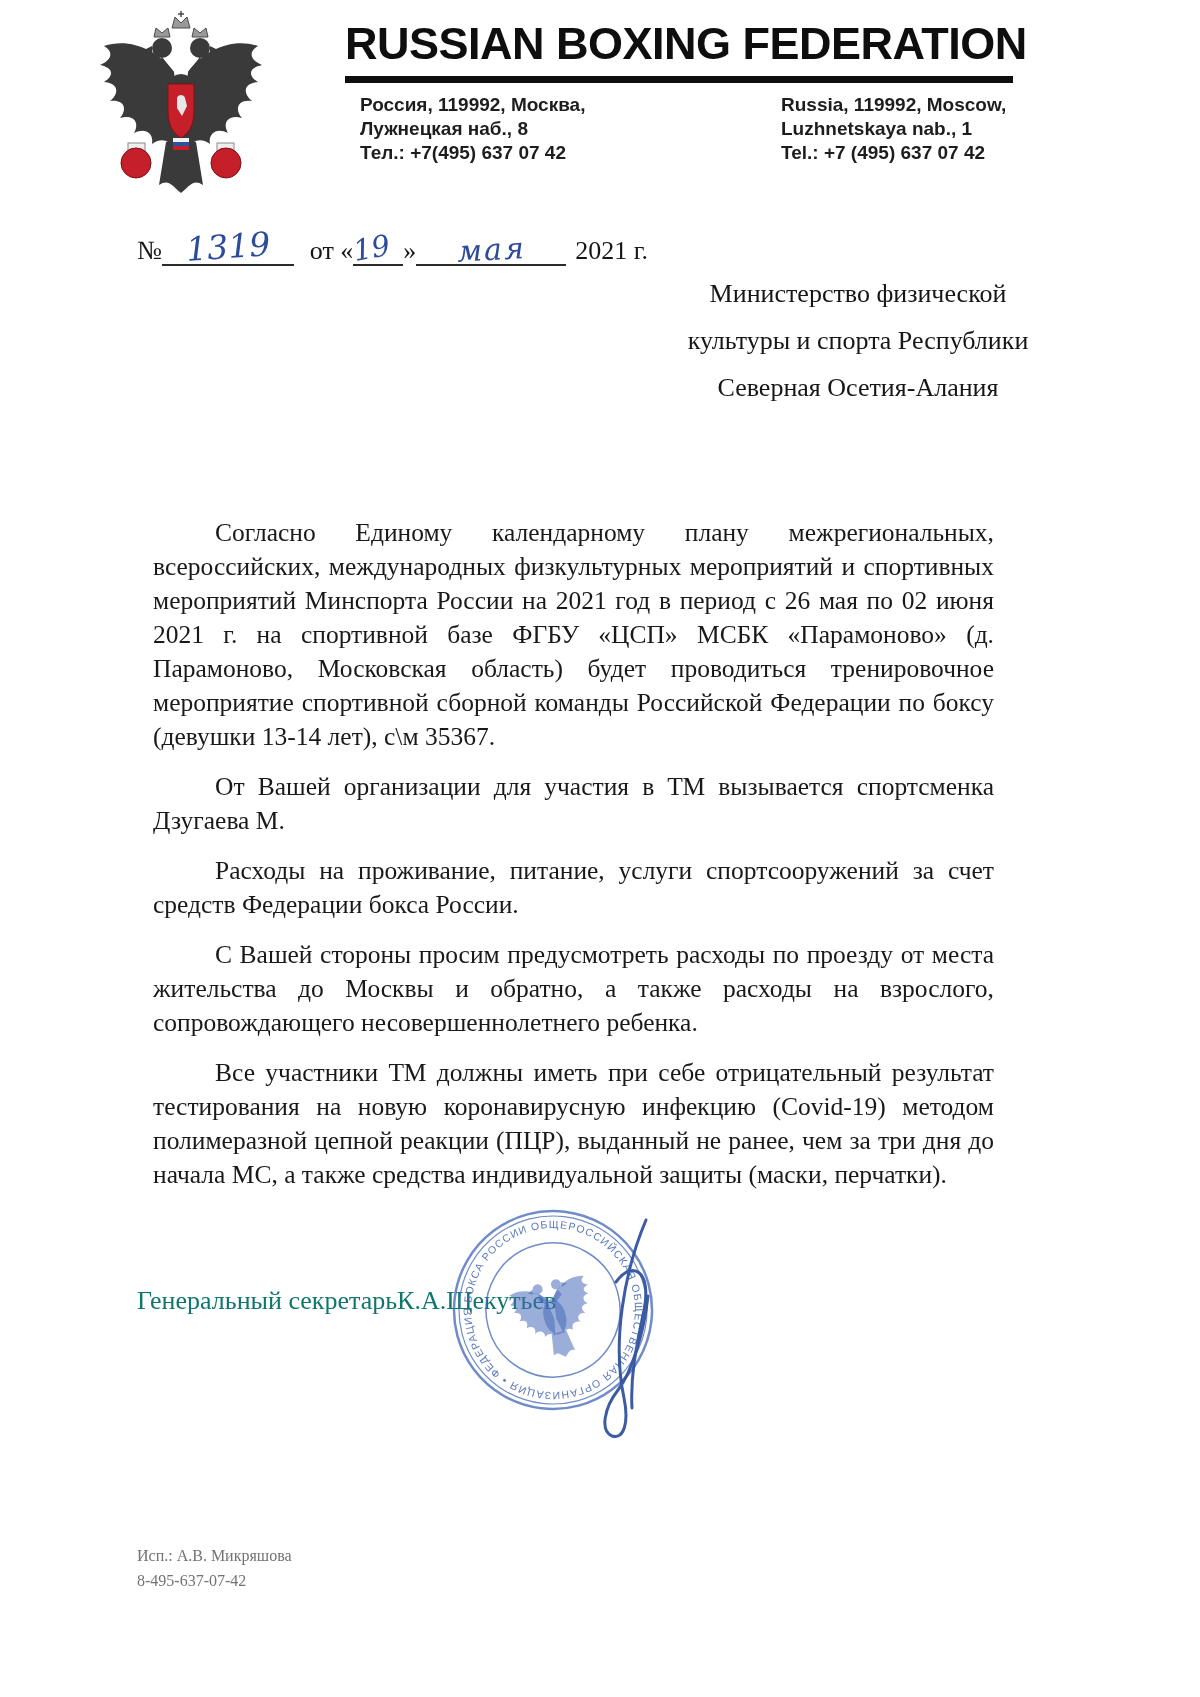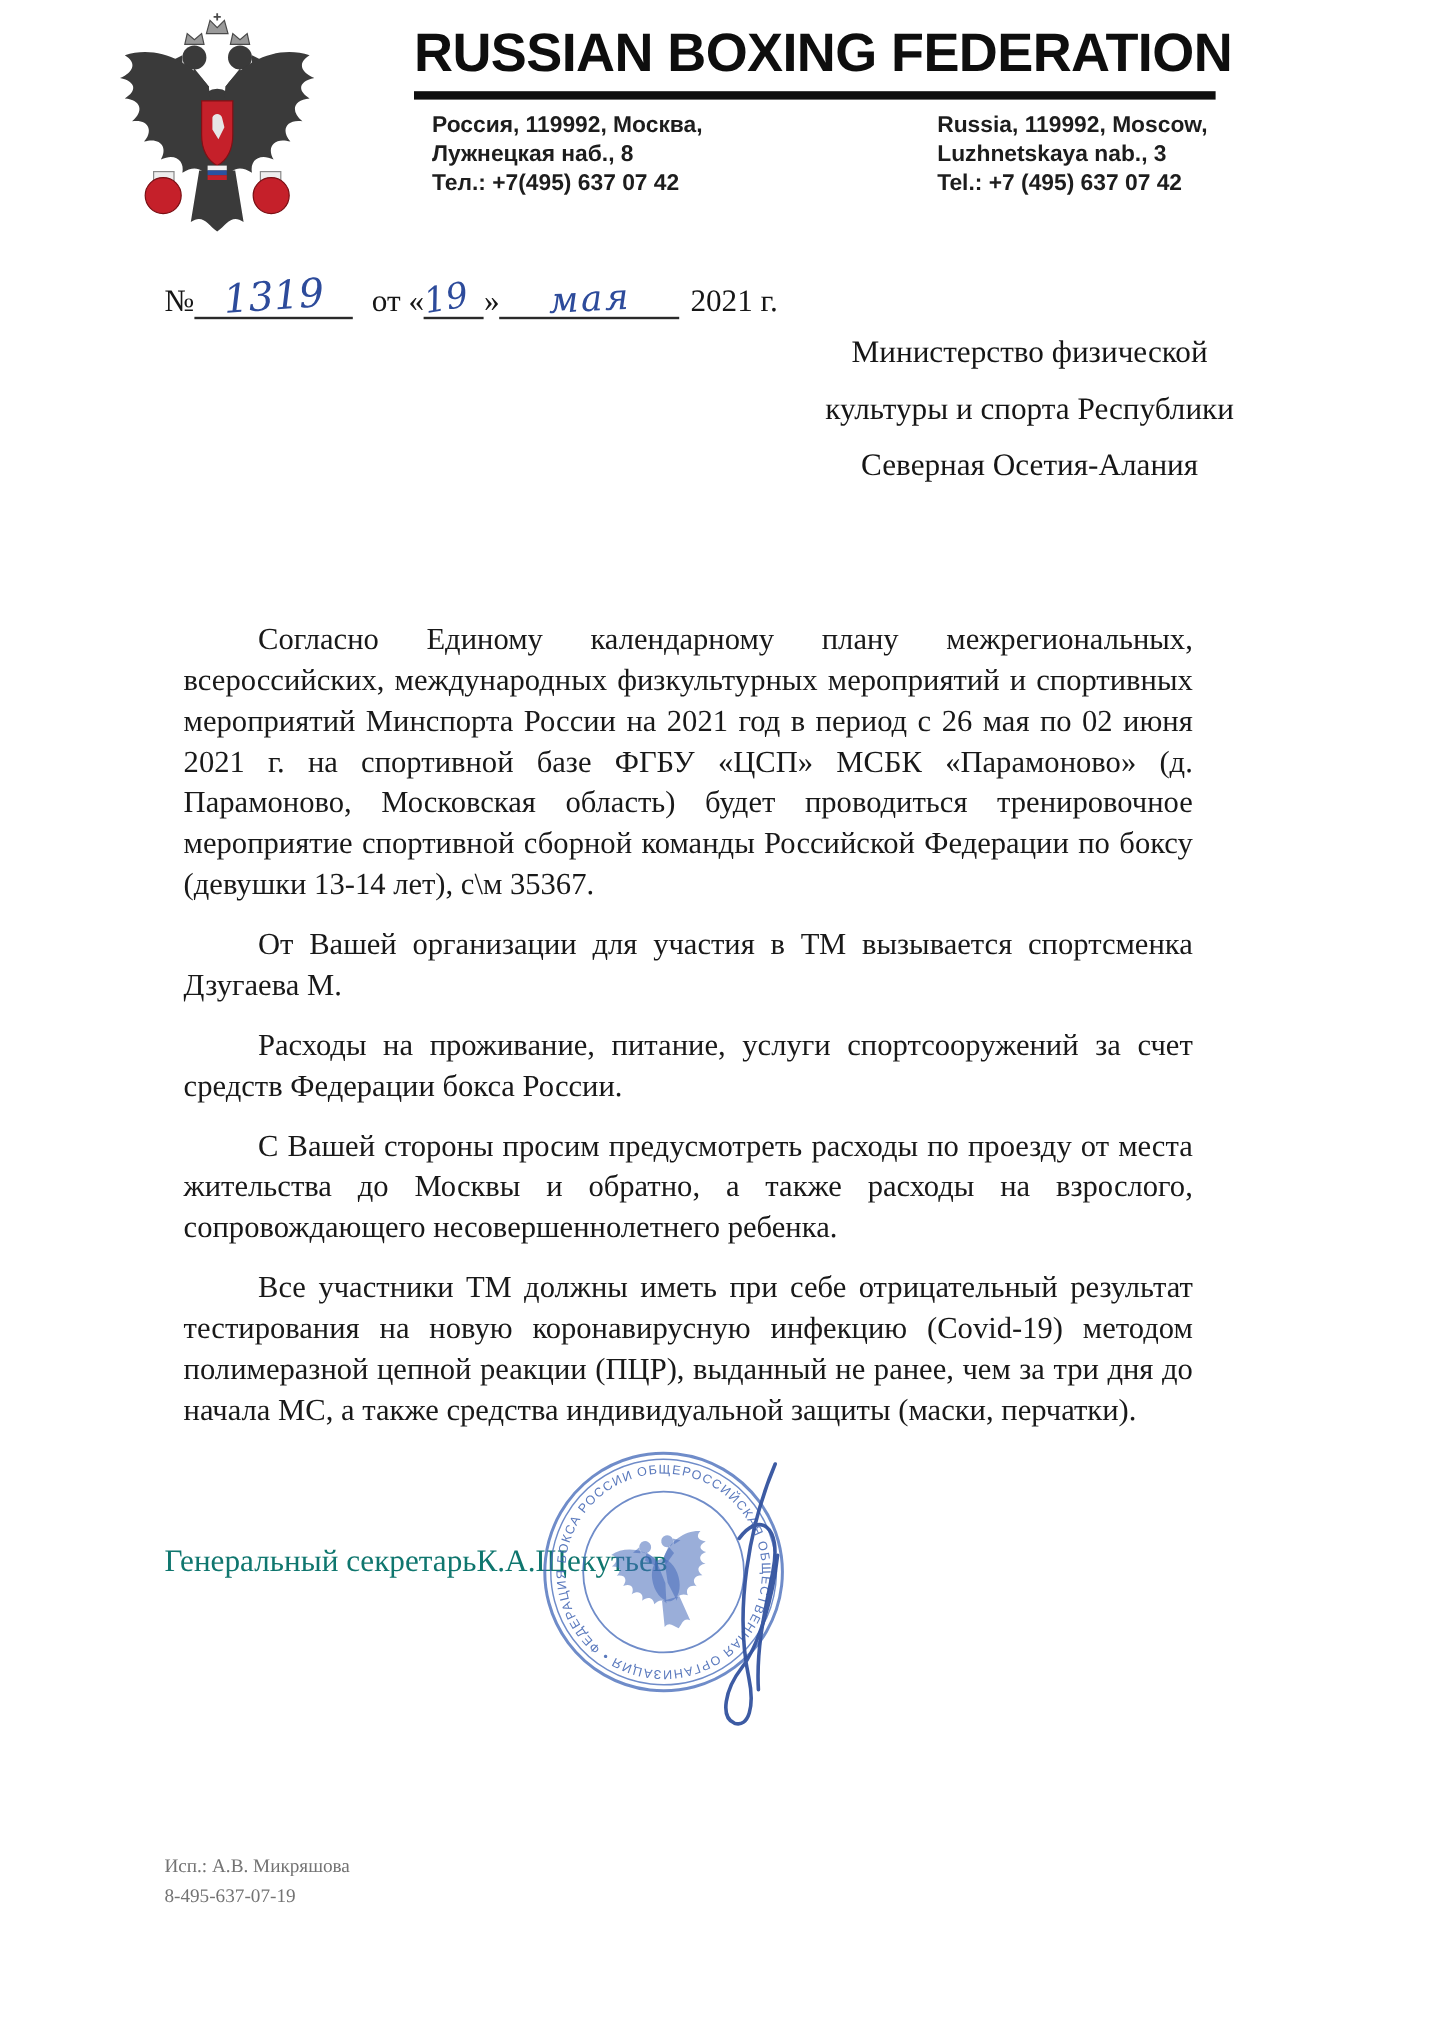--- a/index.html
+++ b/index.html
@@ -147,21 +147,21 @@
       <div class="org-title">RUSSIAN BOXING FEDERATION</div>
       <div class="head-divider"></div>
       <div class="addresses">
         <div class="addr-ru">
           <div>Россия, 119992, Москва,</div>
           <div>Лужнецкая наб., 8</div>
           <div>Тел.: +7(495) 637 07 42</div>
         </div>
         <div class="addr-en">
           <div>Russia, 119992, Moscow,</div>
-          <div>Luzhnetskaya nab., 3</div>
+          <div>Luzhnetskaya nab., 1</div>
           <div>Tel.: +7 (495) 637 07 42</div>
         </div>
       </div>
     </div>
   </header>
 
   <div class="ref-line">
     <span>№</span>
     <span class="uline u-num">
       <span class="hand hand-num">1319</span>
@@ -217,16 +217,16 @@
     <svg width="120" height="238" viewBox="0 0 120 238">
       <g fill="none" stroke="#33539f" stroke-width="3" stroke-linecap="round" opacity="0.95">
         <path d="M74 8 C52 60 40 130 52 186 C57 210 52 228 40 224 C28 219 32 196 46 178 C60 160 72 120 76 84"></path>
         <path d="M44 70 C60 48 80 58 72 98 C66 128 58 160 60 196"></path>
       </g>
     </svg>
   </div>
 
   <div class="footer">
     <div>Исп.: А.В. Микряшова</div>
-    <div>8-495-637-07-19</div>
+    <div>8-495-637-07-42</div>
   </div>
 
 </div>
 
 </body></html>

